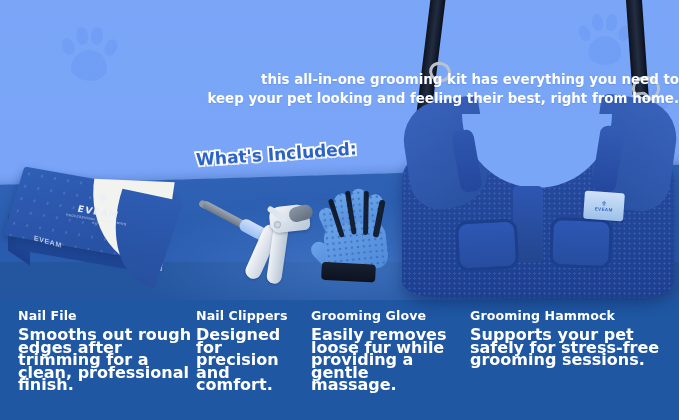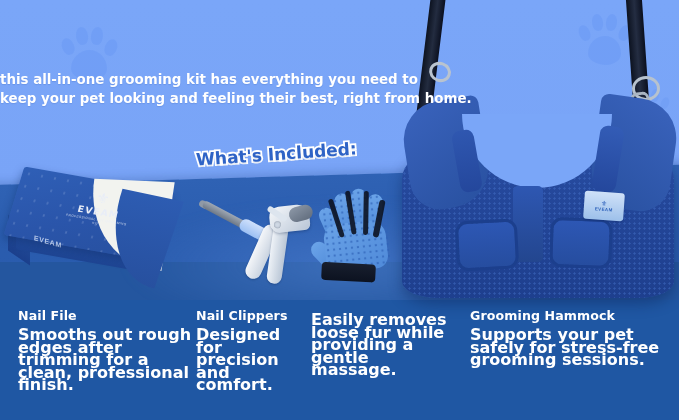--- a/index.html
+++ b/index.html
@@ -52,21 +52,21 @@
   .headline{
     position:absolute;left:0;top:24px;width:679px;text-align:center;
     font-size:28px;font-weight:bold;letter-spacing:.2px;
     color:#3b6fd4;
     font-family:"DejaVu Sans", sans-serif;
     -webkit-text-stroke:4.5px #ffffff;
     paint-order:stroke fill;
     text-shadow:0 2px 1px rgba(40,80,160,.10);
   }
   .sub{
-    position:absolute;left:0;top:70px;width:679px;text-align:left;
+    position:absolute;left:0;top:70px;width:679px;text-align:right;
     color:#ffffff;font-size:13.4px;font-weight:bold;line-height:19px;
     font-family:"DejaVu Sans", sans-serif;
     text-shadow:0 1px 1px rgba(40,80,160,.18);
   }
   .sub span{display:block;}
 
   .whats{
     position:absolute;left:196px;top:144px;
     font-size:17px;font-weight:bold;
     color:#2e63c6;
@@ -446,20 +446,21 @@
   <div class="caps">
     <div class="cap c1">
       <div class="t">Nail File</div>
       <div class="d">Smooths out rough edges after trimming for a clean, professional finish.</div>
     </div>
     <div class="cap c2">
       <div class="t">Nail Clippers</div>
       <div class="d">Designed for precision and comfort.</div>
     </div>
     <div class="cap c3">
+      <div class="t">Grooming Glove</div>
       <div class="d">Easily removes loose fur while providing a gentle massage.</div>
     </div>
     <div class="cap c4">
       <div class="t">Grooming Hammock</div>
       <div class="d">Supports your pet safely for stress-free grooming sessions.</div>
     </div>
   </div>
 
 </div>
 

